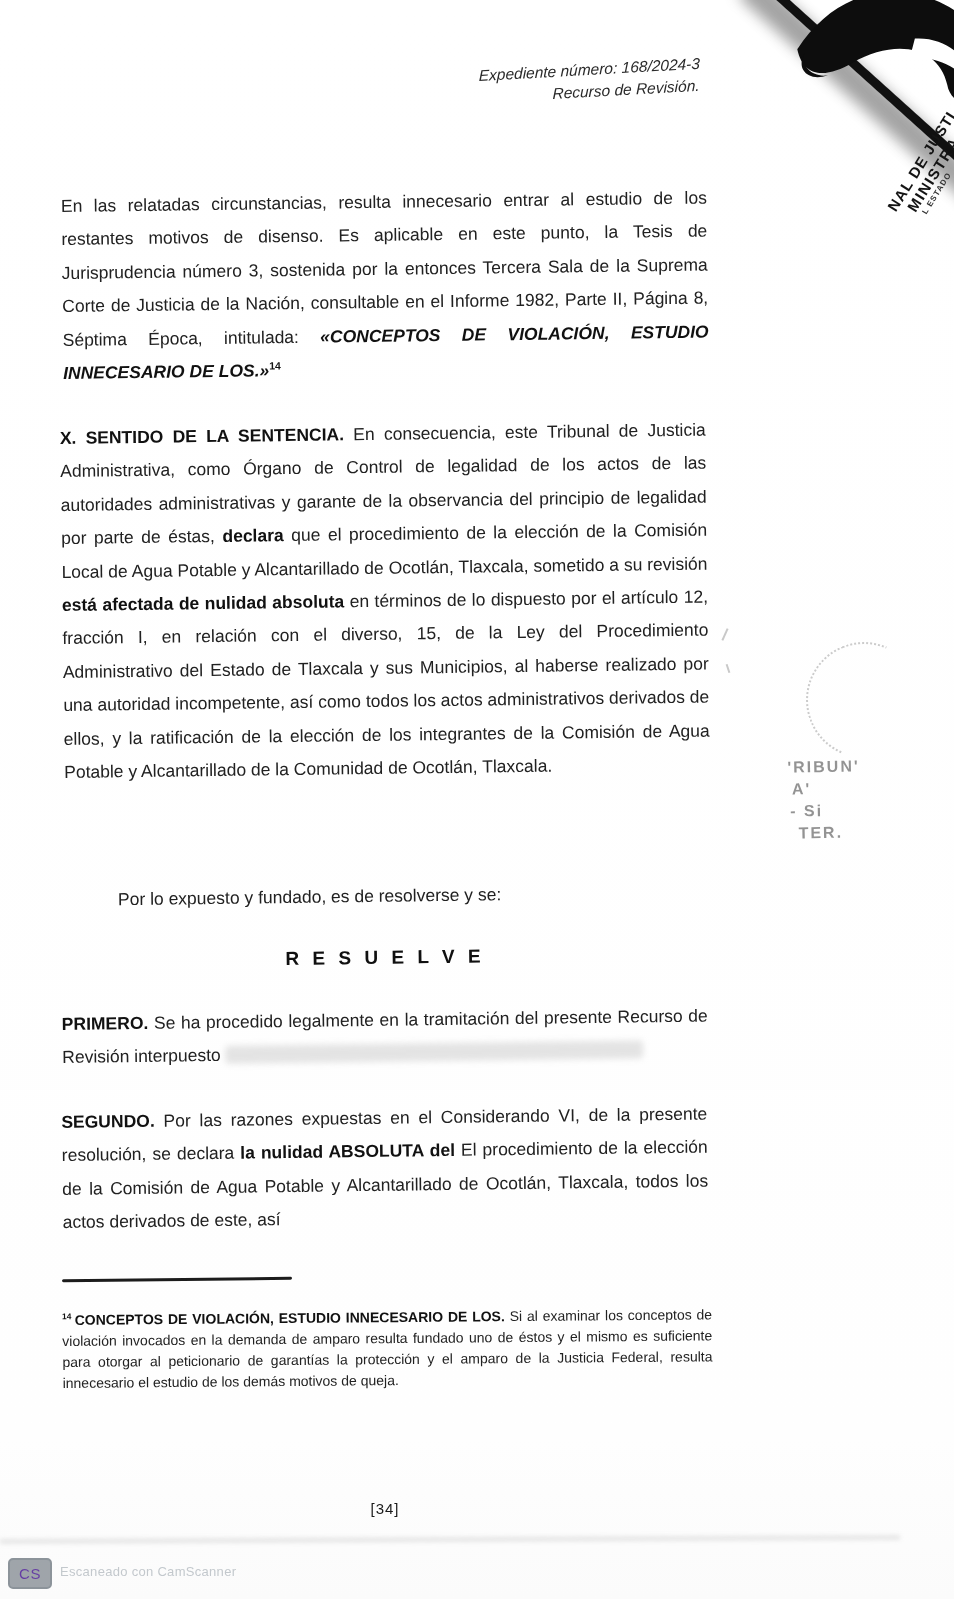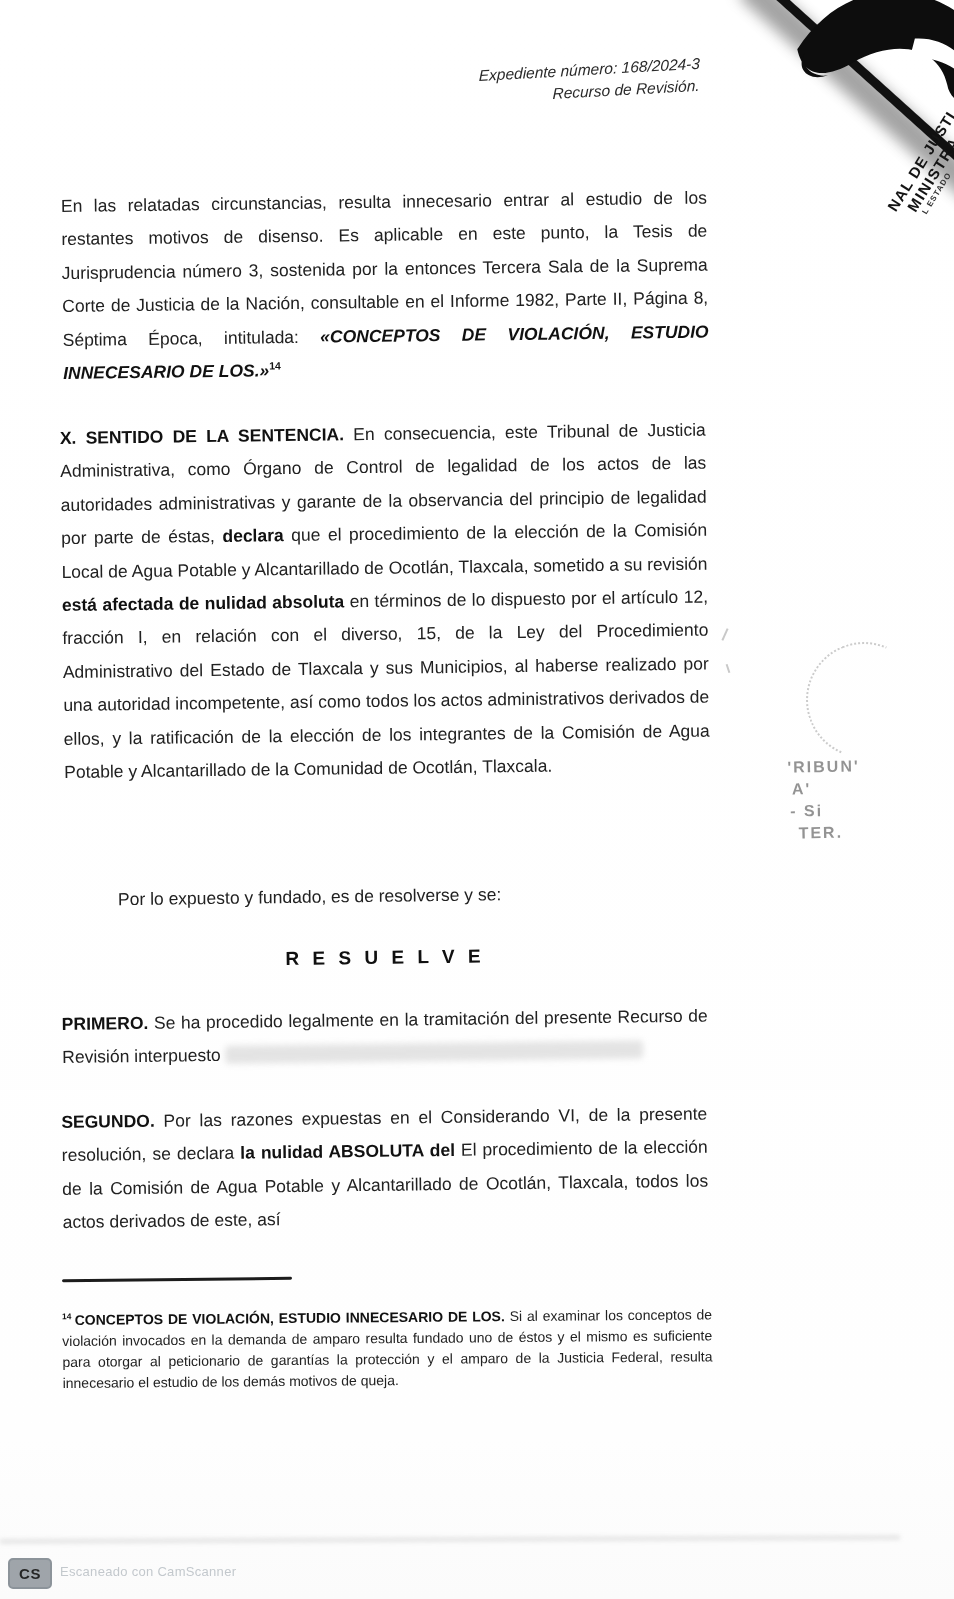--- a/index.html
+++ b/index.html
@@ -89,23 +89,23 @@
   .faded-stamp .s3{padding-left:2px;}
   .faded-stamp .s4{padding-left:10px;}
 
   
   .scan-streak{
     position:absolute;left:0;top:1537px;width:900px;height:5px;background:#c7c7c7;
     opacity:.4;filter:blur(2px);transform:rotate(-0.25deg);
   }
   .cs-badge{
     position:absolute;left:8px;top:1558px;width:40px;height:27px;border-radius:5px;
-    background:#8f969c;border:2px solid #79828a;color:#000000;
+    background:#8f969c;border:2px solid #79828a;color:#4c1d95;
     display:flex;align-items:center;justify-content:center;
-    font-weight:700;font-size:15px;letter-spacing:.5px;opacity:.85;text-align:right;
+    font-weight:400;font-size:15px;letter-spacing:.5px;opacity:.85;text-align:right;
   }
   .cs-text{
     position:absolute;left:60px;top:1564px;font-size:13px;color:#bdc3c8;opacity:.9;
     letter-spacing:.3px;
   }
 </style>
 </head>
 <body>
 
 <div class="page">
@@ -148,18 +148,19 @@
   <div class="faded-stamp">
     <div class="s1">'RIBUN'</div>
     <div class="s2">A'</div>
     <div class="s3">- Si</div>
     <div class="s4">TER.</div>
   </div>
 
   <div class="footnote-rule"></div>
   <p class="footnote"><sup class="b">14 </sup><span class="b">CONCEPTOS DE VIOLACIÓN, ESTUDIO INNECESARIO DE LOS.</span><span> Si al examinar los conceptos de violación invocados en la demanda de amparo resulta fundado uno de éstos y el mismo es suficiente para otorgar al peticionario de garantías la protección y el amparo de la Justicia Federal, resulta innecesario el estudio de los demás motivos de queja.</span></p>
 
+  <div class="page-number">[34]</div>
 
   <div class="scan-streak"></div>
   <div class="cs-badge">CS</div>
   <div class="cs-text">Escaneado con CamScanner</div>
 
 </div>
 
 </body></html>

